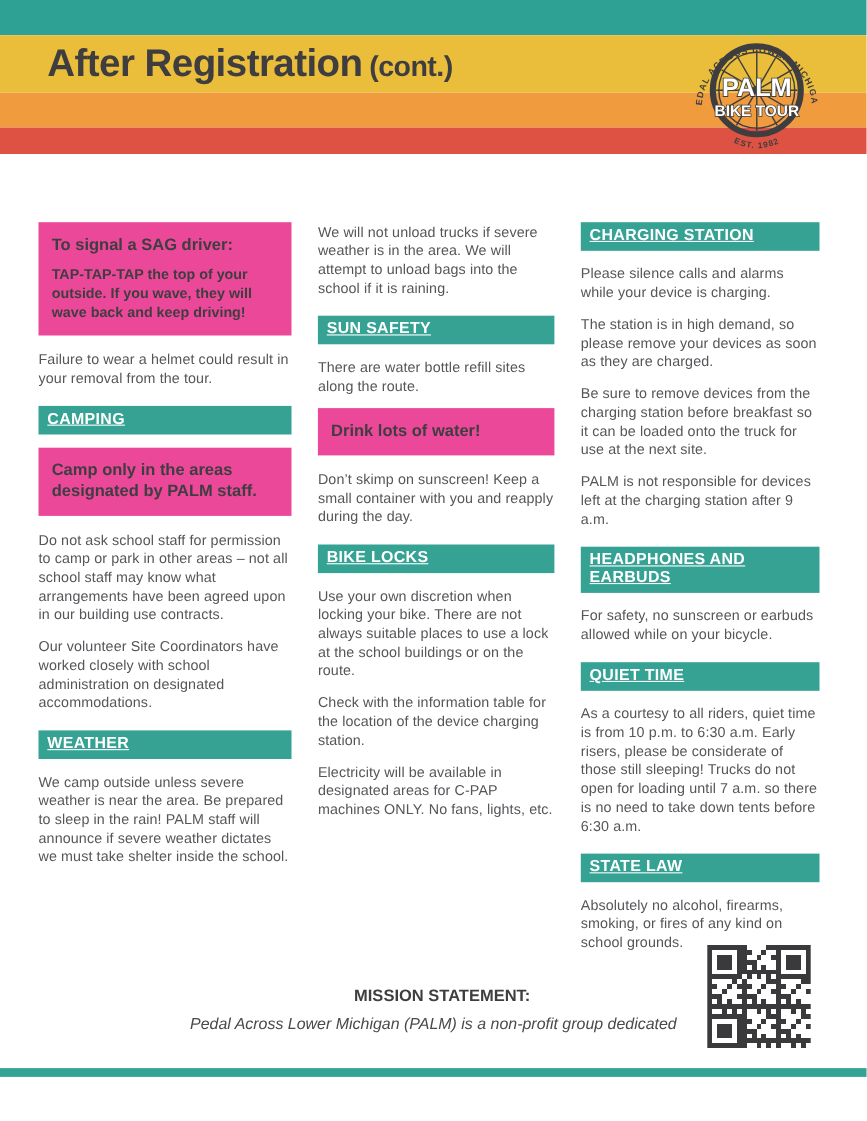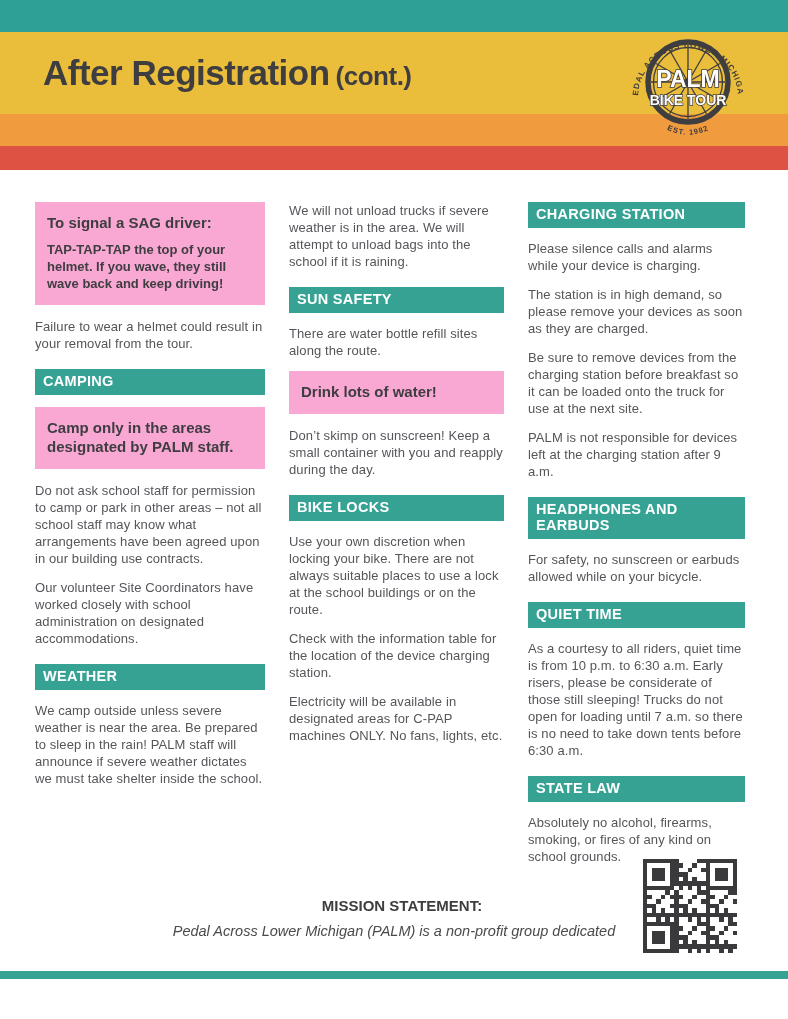--- a/index.html
+++ b/index.html
@@ -4,44 +4,44 @@
 <style>
   * { margin:0; padding:0; box-sizing:border-box; }
   html,body { background:#ffffff; }
   .page {
     position:relative; width:788px; height:1019px; background:#ffffff;
     font-family:"Liberation Sans", sans-serif; overflow:hidden;
   }
   
   .band { width:100%; }
   .band-teal   { height:32px; background:#2fa094; }
-  .band-yellow { height:82px; background:#eabd3b; position:relative; display:flex; align-items:center; }
+  .band-yellow { height:52px; background:#eabd3b; position:relative; display:flex; align-items:center; }
   .band-orange { height:32px; background:#f09b3d; }
   .band-red    { height:24px; background:#de5244; }
   .page-title {
     padding-left:43px; font-weight:bold; font-size:35px; letter-spacing:-0.5px;
     color:#3e3d40; white-space:nowrap;
   }
   .page-title .suffix { font-size:26px; font-weight:bold; margin-left:6px; }
   .logo { position:absolute; left:628px; top:24px; width:120px; height:114px; z-index:5; }
   
   .content {
     position:absolute; top:152px; left:35px; width:710px;
     display:grid; grid-template-columns:230px 215px 217px; column-gap:24px;
     padding-top:50px;
   }
   .col > :first-child { margin-top:0; }
   .col p {
     font-size:13px; line-height:17px; color:#55565a; margin:0 0 12px 0; letter-spacing:0.1px;
   }
   .section-bar {
     background:#35a294; color:#ffffff; font-weight:bold; font-size:14.5px;
-    letter-spacing:0.3px; padding:4px 8px 6px 8px; margin:17px 0 12px 0;
+    letter-spacing:0.3px; padding:4px 8px 6px 8px; margin:17px 0 12px 0;text-decoration:underline;
   }
-  .callout { background:#f9a8d4; padding:11px 12px 13px 12px; margin:0 0 13px 0; }
+  .callout { background:#ec4899; padding:11px 12px 13px 12px; margin:0 0 13px 0; }
   .callout-heading { font-weight:bold; font-size:15px; line-height:19px; color:#3e3d40; }
   .callout-heading + .callout-body { margin-top:9px; }
   .callout-body { font-weight:bold; font-size:13px; line-height:17px; color:#3e3d40; }
   
   .mission { position:absolute; top:897px; left:0; width:100%; text-align:center; }
   .mission-heading { font-size:15px; font-weight:bold; color:#3e3d40; margin-bottom:7px;margin-left:16px; }
   .mission-line { font-style:italic; font-size:14.5px; line-height:21px; color:#4a4a4c; }
   .qr { position:absolute; left:643px; top:859px; width:94px; height:94px; }
   .bottom-rule { position:absolute; top:971px; left:0; width:100%; height:8px; background:#35a294; }
 </style>
@@ -91,21 +91,21 @@
         <textPath href="#arcBottom" startOffset="50%" text-anchor="middle">EST. 1982</textPath>
       </text>
     </svg>
   </div>
 
   <main class="content">
 
     <div class="col">
       <div class="callout">
         <div class="callout-heading">To signal a SAG driver:</div>
-        <div class="callout-body">TAP-TAP-TAP the top of your helmet. If you wave, they still wave back and keep driving!</div>
+        <div class="callout-body">TAP-TAP-TAP the top of your outside. If you wave, they will wave back and keep driving!</div>
       </div>
       <p>Failure to wear a helmet could result in your removal from the tour.</p>
       <div class="section-bar">CAMPING</div>
       <div class="callout">
         <div class="callout-heading">Camp only in the areas designated by PALM staff.</div>
       </div>
       <p>Do not ask school staff for permission to camp or park in other areas – not all school staff may know what arrangements have been agreed upon in our building use contracts.</p>
       <p>Our volunteer Site Coordinators have worked closely with school administration on designated accommodations.</p>
       <div class="section-bar">WEATHER</div>
       <p>We camp outside unless severe weather is near the area. Be prepared to sleep in the rain! PALM staff will announce if severe weather dictates we must take shelter inside the school.</p>

